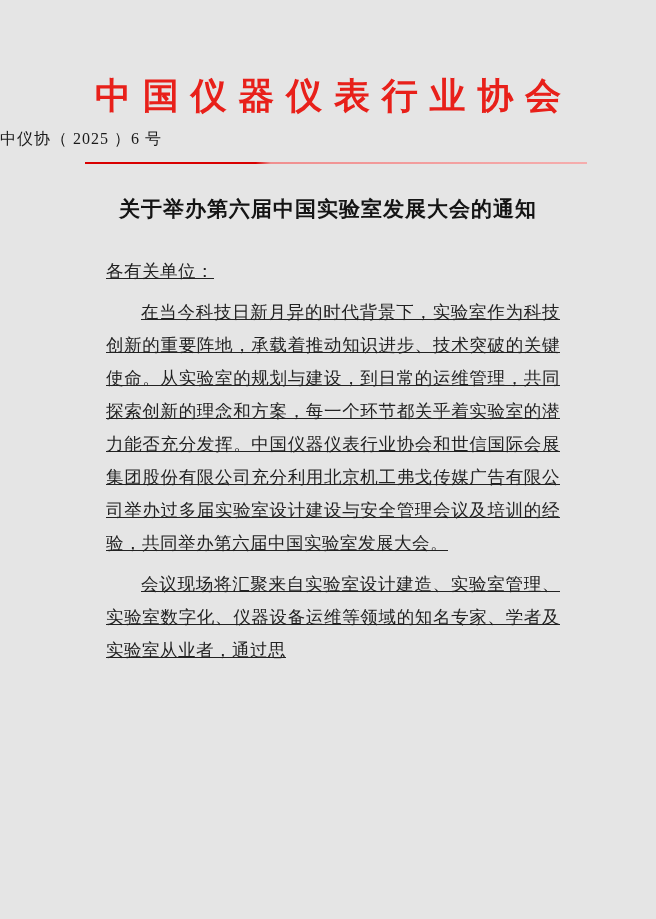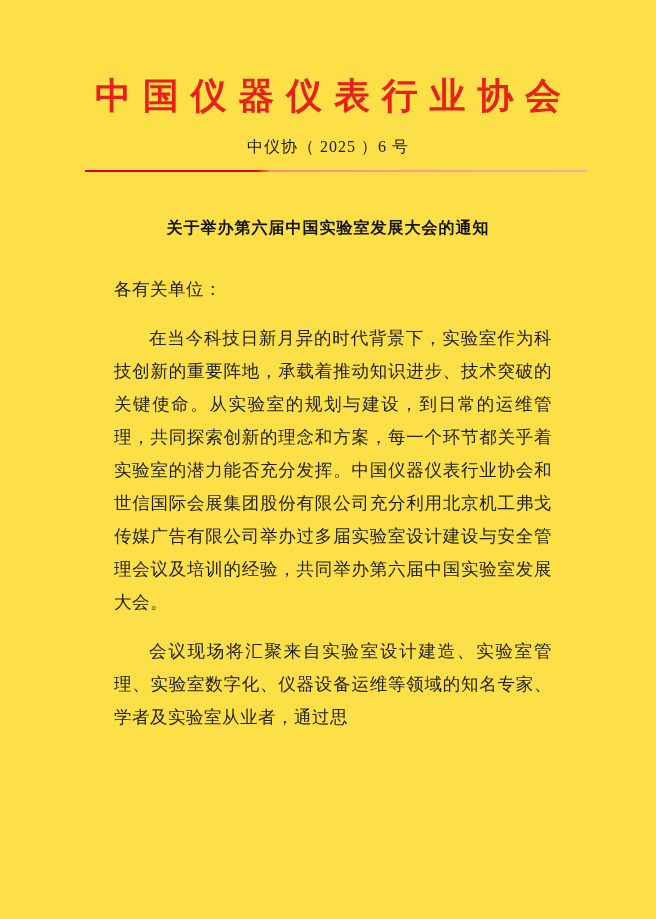--- a/index.html
+++ b/index.html
@@ -5,80 +5,81 @@
   html, body {
     margin: 0;
     padding: 0;
     background: #ffffff;
   }
   .page {
     position: relative;
     width: 656px;
     height: 919px;
     margin: 0 auto;
-    background: #fde047;
+    background: #e5e5e5;
     overflow: hidden;
     font-family: "Liberation Serif", "DejaVu Serif", serif;
     color: #1c1c1c;
   }
   
   .org-name {
     width: 466px;
     margin: 0 auto;
     padding-top: 76px;
     font-size: 36px;
     line-height: 40px;
     font-weight: bold;
     color: #e8201a;
     text-align: justify;
     text-align-last: justify;
     white-space: nowrap;
   }
   
   .doc-number {
-    margin-top: 20px;
-    text-align: center;
+    margin-top: 12px;
+    text-align: left;
     font-size: 16px;
     line-height: 22px;
     color: #1a1a1a;
     letter-spacing: 1px;
   }
   
   .red-divider {
     margin-top: 12px;
     margin-left: 85px;
     width: 502px;
     height: 2px;
     background: linear-gradient(to right,
       #d90000 0%, #d90000 34%,
       #f08f8f 37%, #f5adad 100%);
   }
   
   .title-block {
-    margin-top: 40px;
+    margin-top: 30px;
     text-align: center;
     font-weight: bold;
-    font-size: 16px;
+    font-size: 21px;
     line-height: 31px;
     color: #141414;
     letter-spacing: 1px;
   }
   
   .body-text {
     width: 470px;
     margin: 30px 0 0 98px;
     font-size: 17.5px;
     line-height: 33px;
     text-align: justify;
     color: #222222;
     letter-spacing: 0.5px;
   }
   .body-text p {
-    margin: 16px;
+    margin: 8px;
     text-indent: 2em;
+    text-decoration: underline;
   }
   .body-text p.salutation {
     text-indent: 0;
   }
 </style>
 </head>
 <body>
 
 <div class="page">
 

